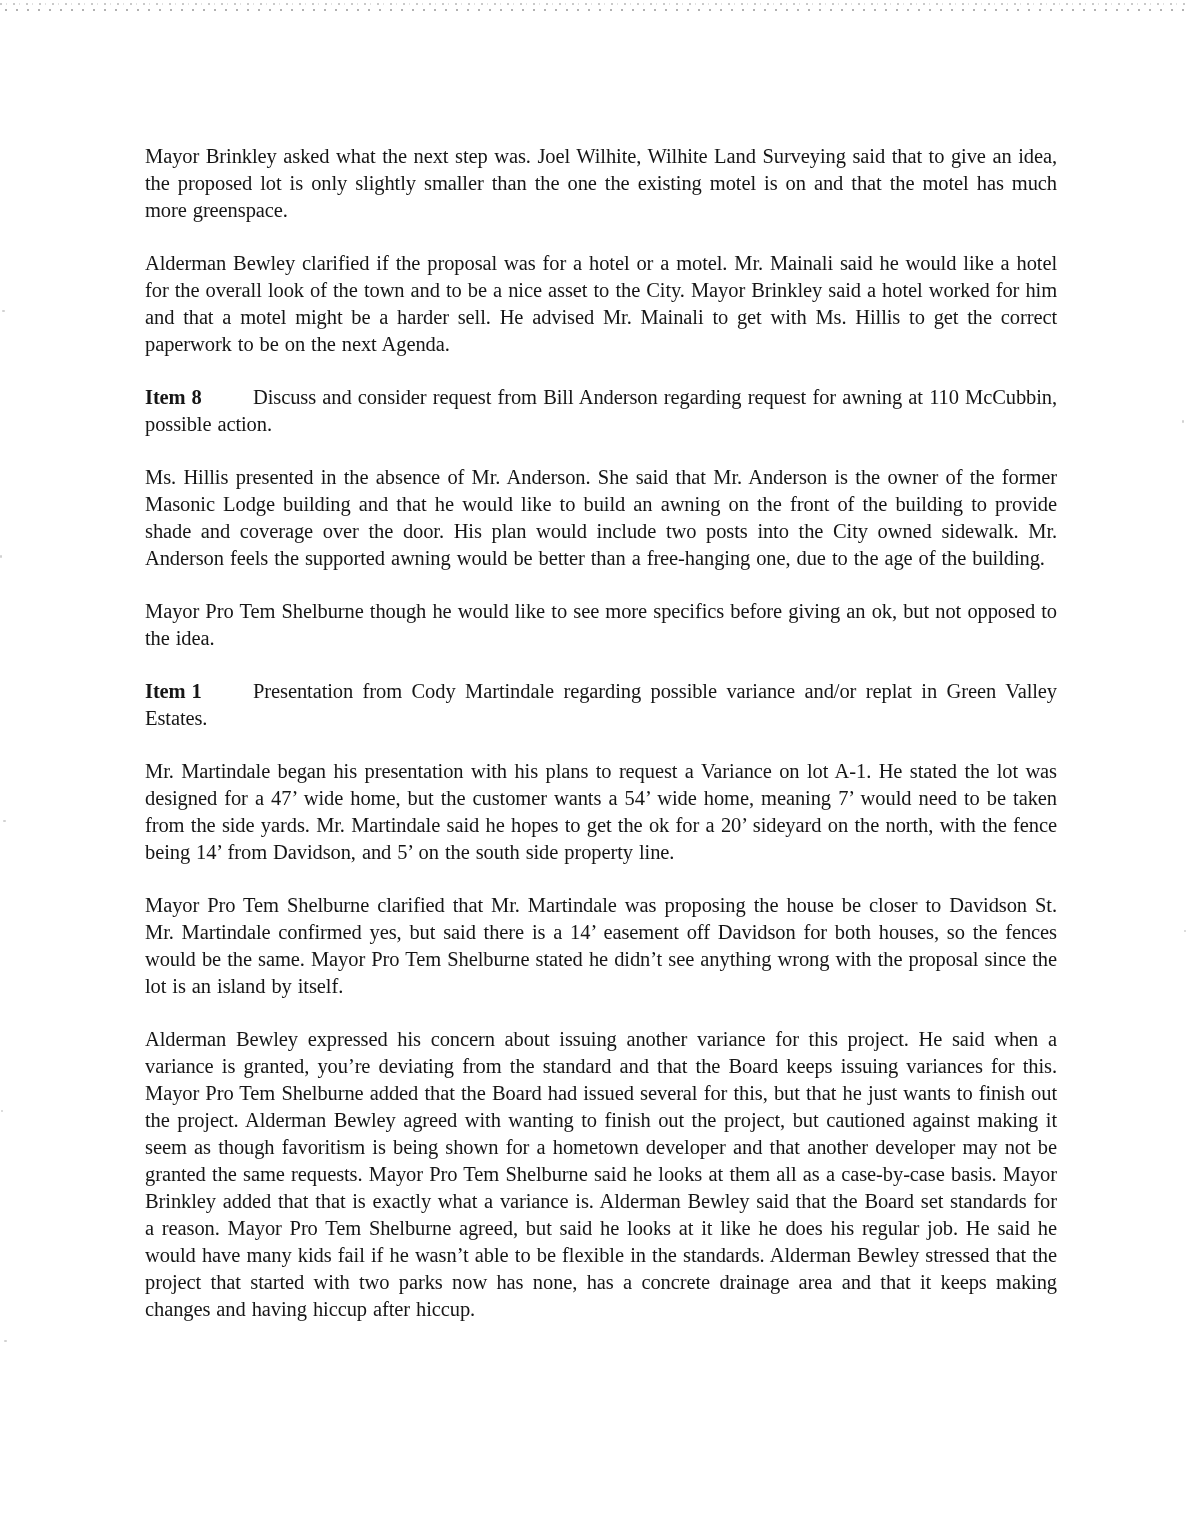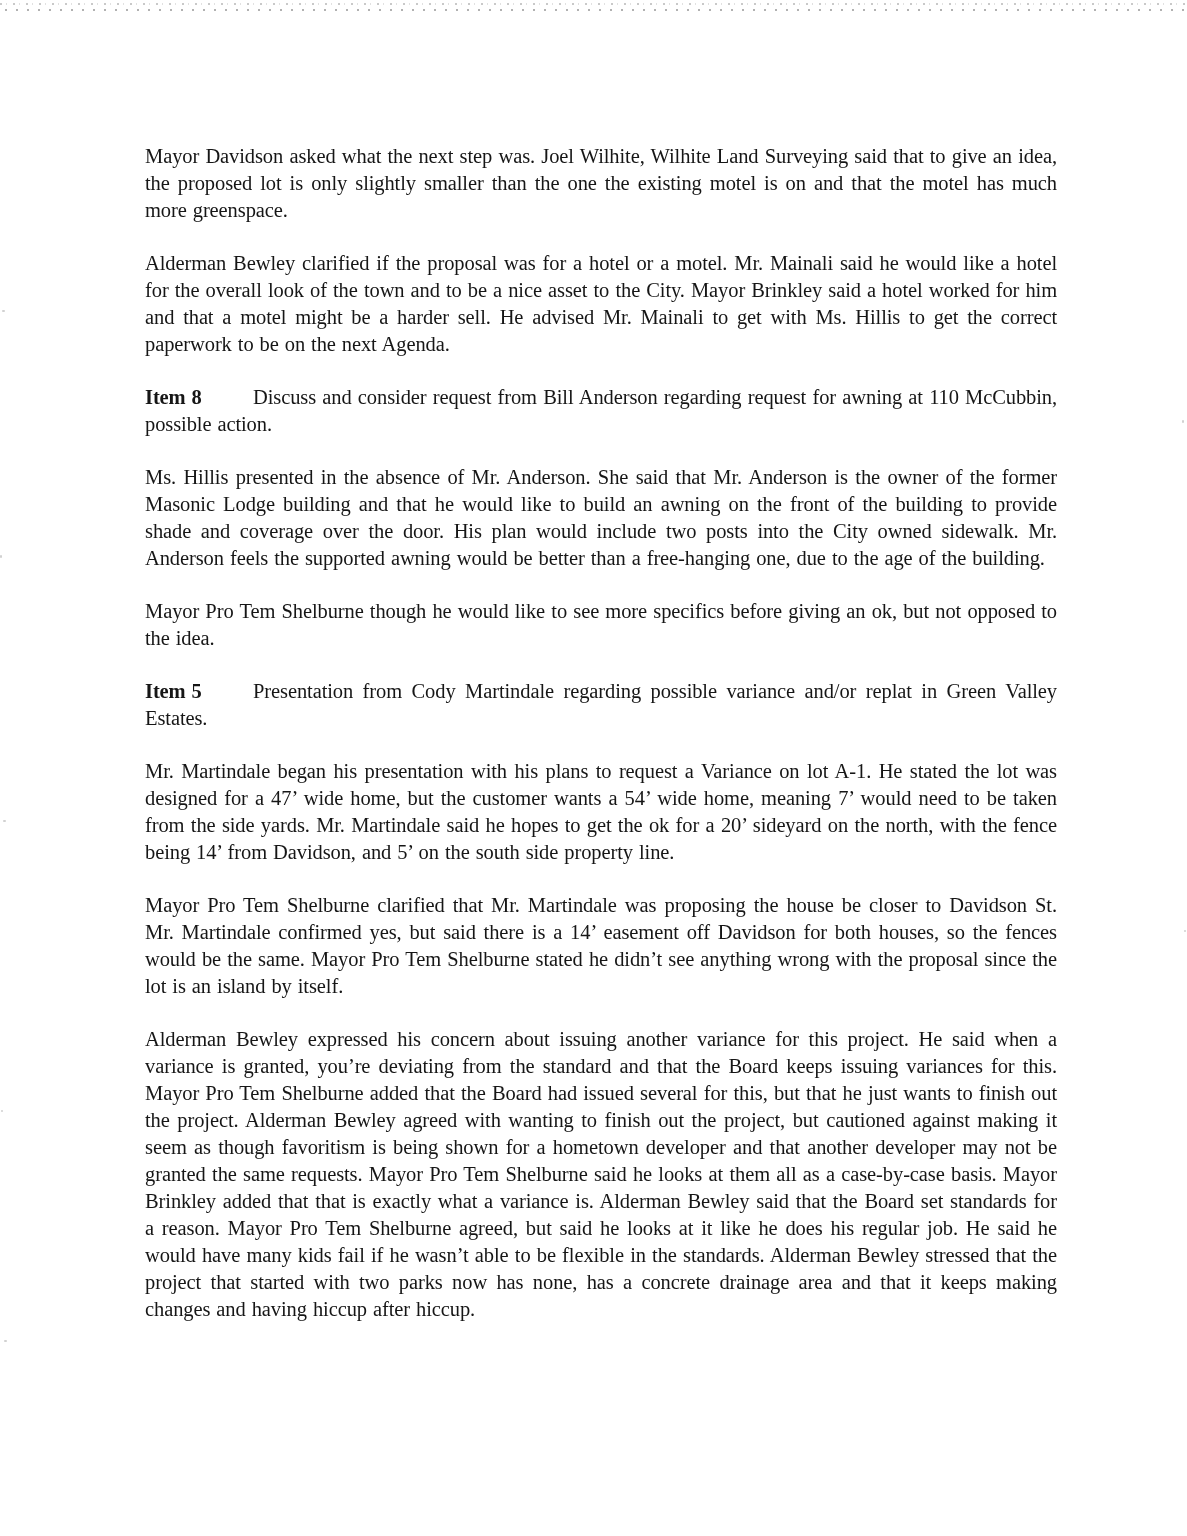--- a/index.html
+++ b/index.html
@@ -69,31 +69,31 @@
   <div class="speck" style="left:2px;  top:310px;  width:3px; height:2px;"></div>
   <div class="speck" style="left:0px;  top:555px;  width:2px; height:3px;"></div>
   <div class="speck" style="left:3px;  top:820px;  width:3px; height:2px;"></div>
   <div class="speck" style="left:1px;  top:1110px; width:2px; height:2px;"></div>
   <div class="speck" style="left:4px;  top:1340px; width:3px; height:2px;"></div>
   <div class="speck" style="left:1182px; top:420px; width:2px; height:3px;"></div>
   <div class="speck" style="left:1184px; top:930px; width:2px; height:2px;"></div>
 
   <main class="content">
 
-    <p>Mayor Davidson asked what the next step was. Joel Wilhite, Wilhite Land Surveying said that to give an idea, the proposed lot is only slightly smaller than the one the existing motel is on and that the motel has much more greenspace.</p>
+    <p>Mayor Brinkley asked what the next step was. Joel Wilhite, Wilhite Land Surveying said that to give an idea, the proposed lot is only slightly smaller than the one the existing motel is on and that the motel has much more greenspace.</p>
 
     <p>Alderman Bewley clarified if the proposal was for a hotel or a motel. Mr. Mainali said he would like a hotel for the overall look of the town and to be a nice asset to the City. Mayor Brinkley said a hotel worked for him and that a motel might be a harder sell. He advised Mr. Mainali to get with Ms. Hillis to get the correct paperwork to be on the next Agenda.</p>
 
     <p class="item"><span class="item-label">Item 8</span><span>Discuss and consider request from Bill Anderson regarding request for awning at 110 McCubbin, possible action.</span></p>
 
     <p>Ms. Hillis presented in the absence of Mr. Anderson. She said that Mr. Anderson is the owner of the former Masonic Lodge building and that he would like to build an awning on the front of the building to provide shade and coverage over the door. His plan would include two posts into the City owned sidewalk. Mr. Anderson feels the supported awning would be better than a free-hanging one, due to the age of the building.</p>
 
     <p>Mayor Pro Tem Shelburne though he would like to see more specifics before giving an ok, but not opposed to the idea.</p>
 
-    <p class="item"><span class="item-label">Item 5</span><span>Presentation from Cody Martindale regarding possible variance and/or replat in Green Valley Estates.</span></p>
+    <p class="item"><span class="item-label">Item 1</span><span>Presentation from Cody Martindale regarding possible variance and/or replat in Green Valley Estates.</span></p>
 
     <p>Mr. Martindale began his presentation with his plans to request a Variance on lot A-1. He stated the lot was designed for a 47’ wide home, but the customer wants a 54’ wide home, meaning 7’ would need to be taken from the side yards. Mr. Martindale said he hopes to get the ok for a 20’ sideyard on the north, with the fence being 14’ from Davidson, and 5’ on the south side property line.</p>
 
     <p>Mayor Pro Tem Shelburne clarified that Mr. Martindale was proposing the house be closer to Davidson St. Mr. Martindale confirmed yes, but said there is a 14’ easement off Davidson for both houses, so the fences would be the same. Mayor Pro Tem Shelburne stated he didn’t see anything wrong with the proposal since the lot is an island by itself.</p>
 
     <p>Alderman Bewley expressed his concern about issuing another variance for this project. He said when a variance is granted, you’re deviating from the standard and that the Board keeps issuing variances for this. Mayor Pro Tem Shelburne added that the Board had issued several for this, but that he just wants to finish out the project. Alderman Bewley agreed with wanting to finish out the project, but cautioned against making it seem as though favoritism is being shown for a hometown developer and that another developer may not be granted the same requests. Mayor Pro Tem Shelburne said he looks at them all as a case-by-case basis. Mayor Brinkley added that that is exactly what a variance is. Alderman Bewley said that the Board set standards for a reason. Mayor Pro Tem Shelburne agreed, but said he looks at it like he does his regular job. He said he would have many kids fail if he wasn’t able to be flexible in the standards. Alderman Bewley stressed that the project that started with two parks now has none, has a concrete drainage area and that it keeps making changes and having hiccup after hiccup.</p>
 
   </main>
 </div>
 

